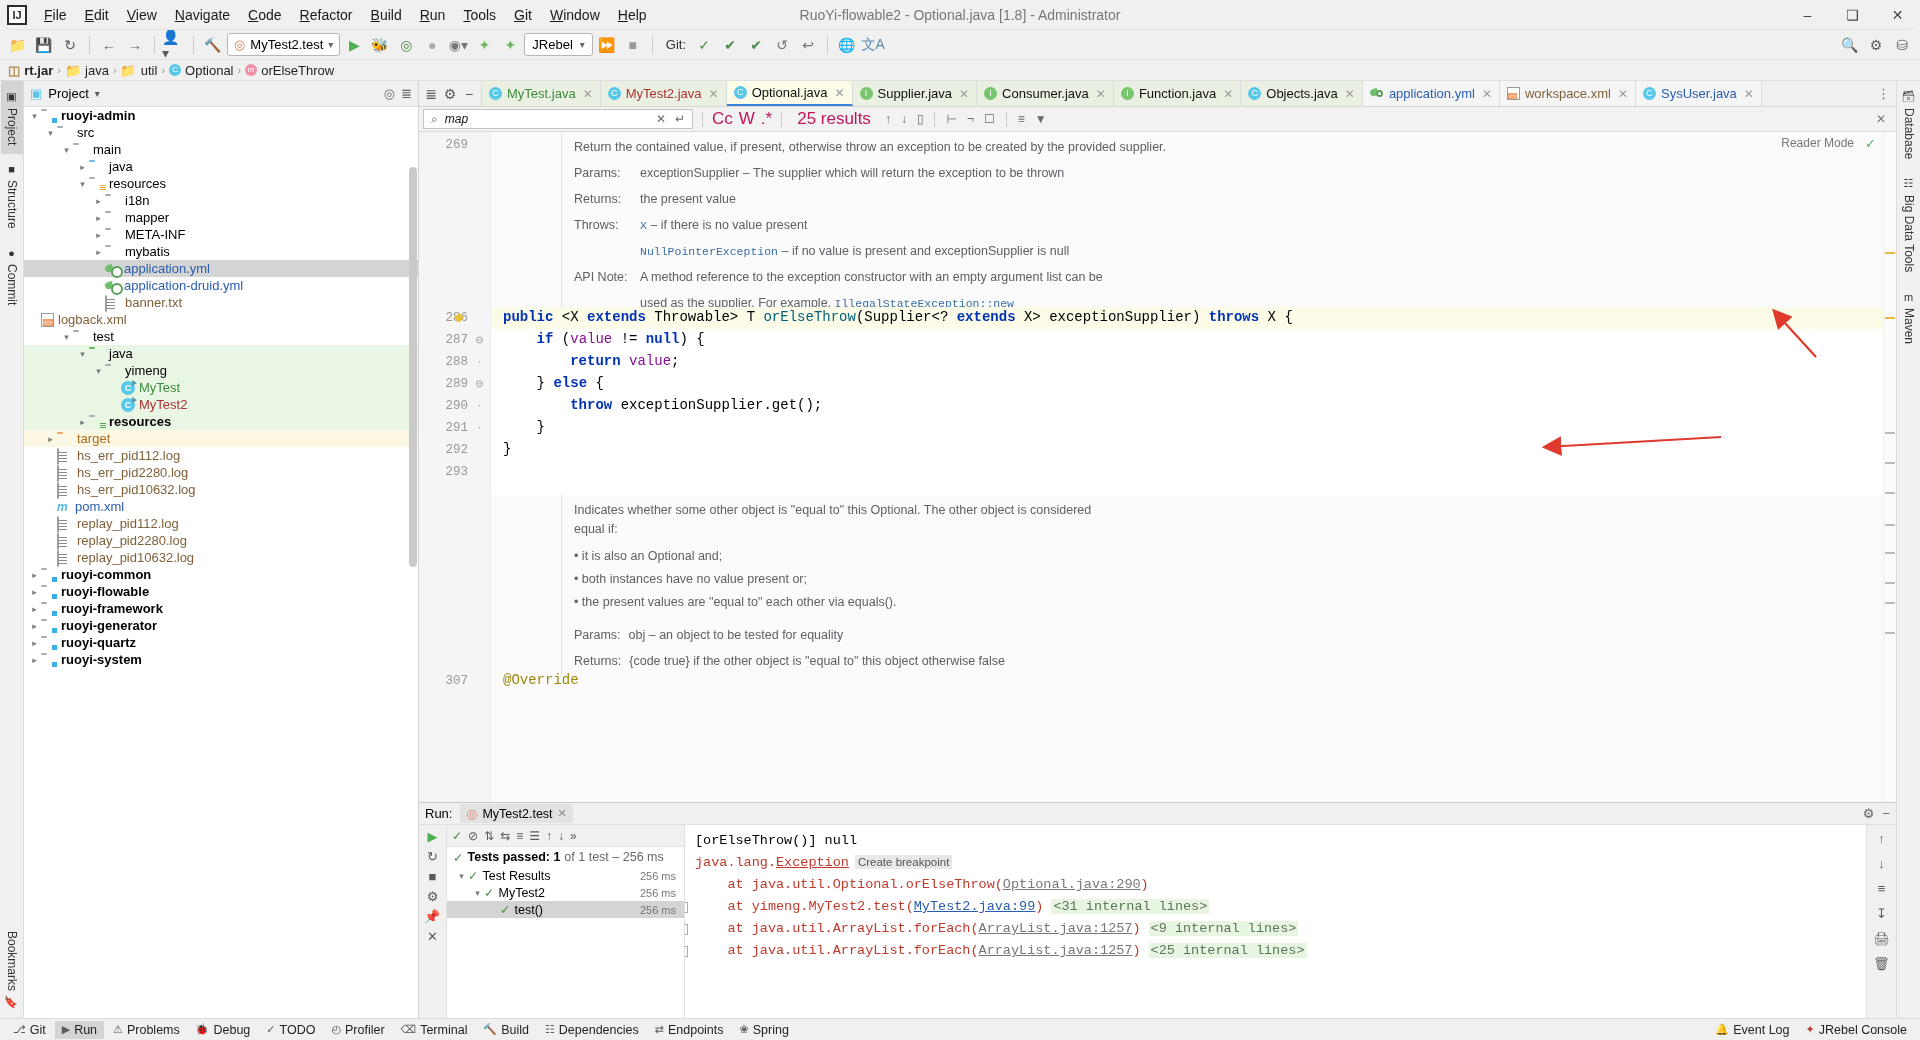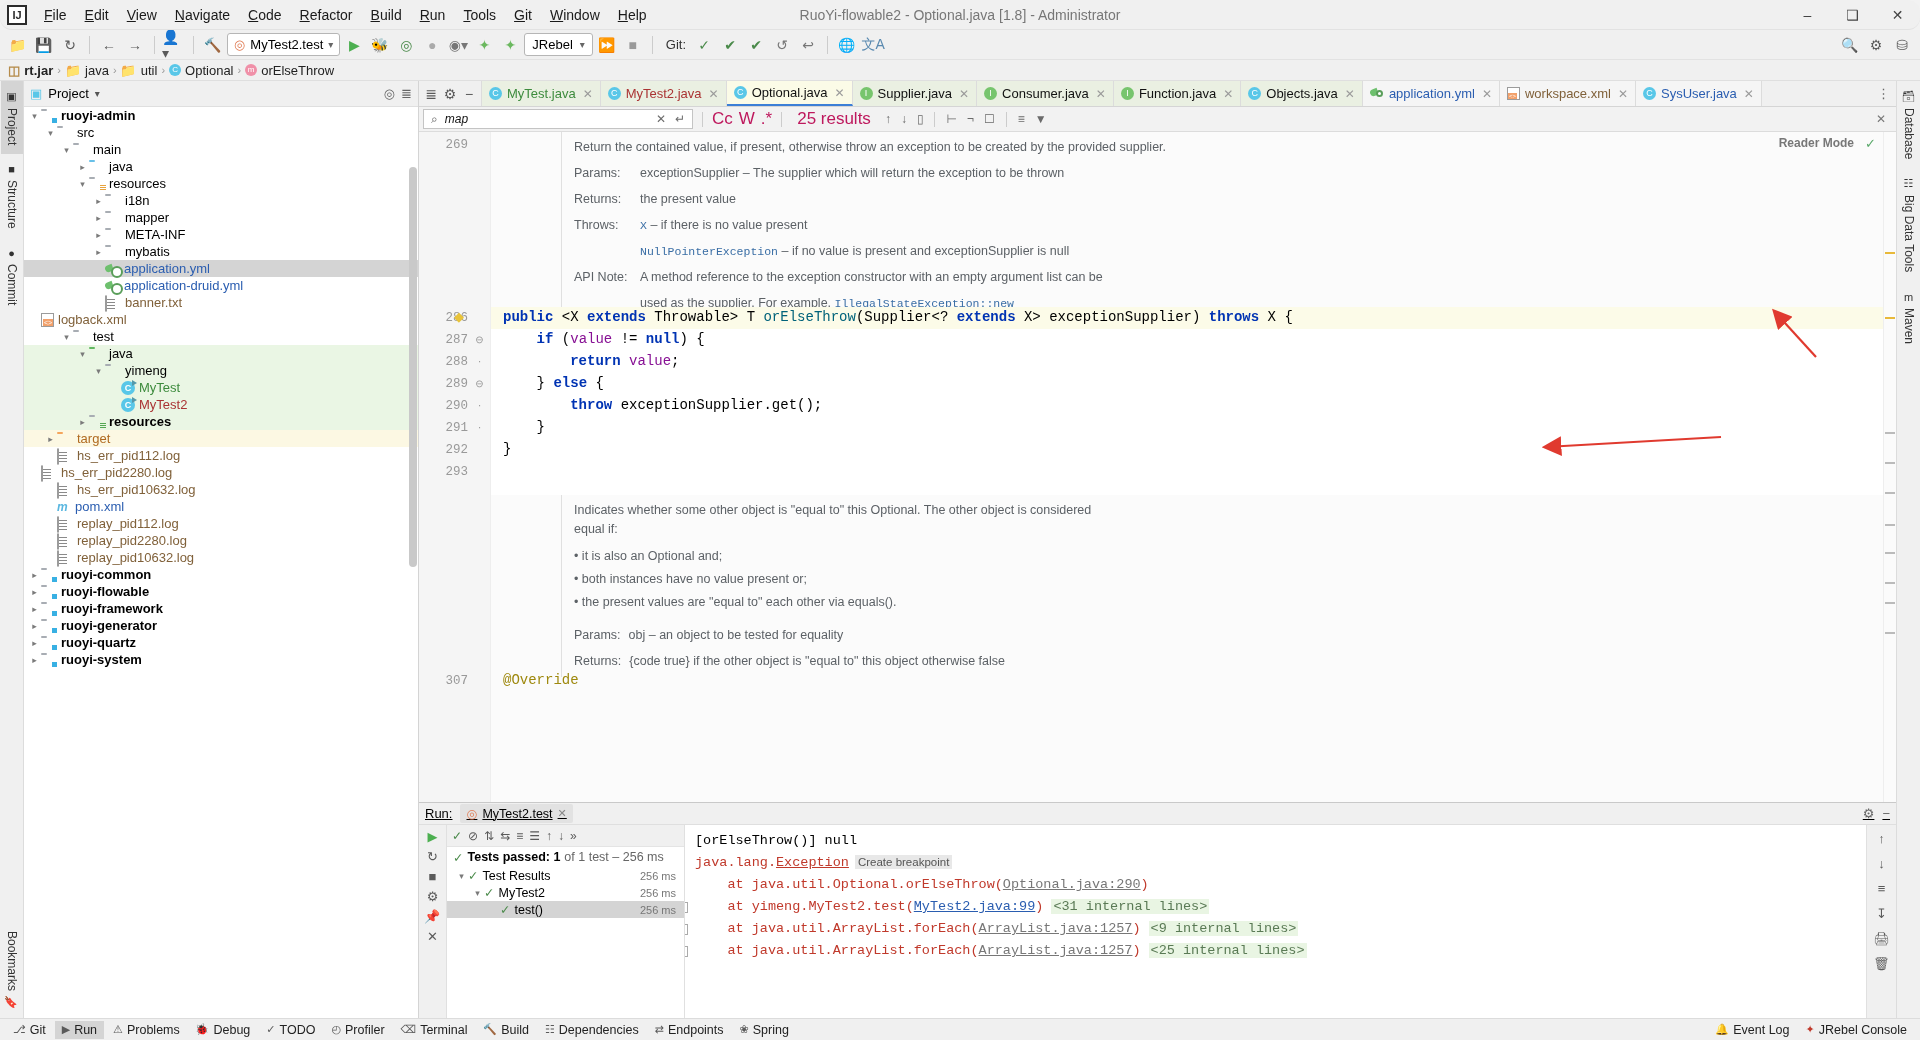--- a/index.html
+++ b/index.html
@@ -176,28 +176,28 @@
   .doc-code { font-family:"Liberation Mono",monospace;font-size:11.5px;color:#3a6ea5; }
   .doc-link { color:#3a6ea5;font-family:"Liberation Mono",monospace;font-size:11.5px; }
   .bulb { position:absolute;color:#e8b93a;font-size:13px; }
   
   .ann { position:absolute; pointer-events:none; }
 
   
   #markers { width:13px;background:#fbfbfb;border-left:1px solid #eee;flex:none;
              position:relative; }
   .mk { position:absolute;right:1px;width:10px;height:2px; }
-  #reader-mode { position:absolute;right:42px;top:4px;font-size:12px;color:#777;font-weight:bold; }
+  #reader-mode { position:absolute;right:42px;top:4px;font-size:12px;color:#777; }
   #ok-check { position:absolute;right:20px;top:4px;color:#59a869;font-size:13px; }
 
   
   #run-panel { height:216px;background:#fff;display:flex;flex-direction:column;flex:none;
                border-top:1px solid #c9c9c9; }
   #run-head { height:22px;background:#f0f0f0;display:flex;align-items:center;gap:8px;
-              padding:0 6px;font-size:13px;border-bottom:1px solid #dfdfdf;text-decoration:underline; }
+              padding:0 6px;font-size:13px;border-bottom:1px solid #dfdfdf; }
   #run-head .spacer{flex:1;}
   .run-tab { display:flex;align-items:center;gap:5px;padding:2px 6px;background:#e2e2e2;
              border-radius:2px;font-size:12.5px; }
   #run-body { flex:1;display:flex;min-height:0; }
   #run-side { width:28px;background:#f0f0f0;display:flex;flex-direction:column;
               align-items:center;padding-top:4px;gap:5px;flex:none;
               border-right:1px solid #e0e0e0;}
   .rs { font-size:13px;color:#5a5a5a; }
   #test-tree { width:238px;background:#fff;border-right:1px solid #e0e0e0;flex:none;
                display:flex;flex-direction:column; }
@@ -461,21 +461,21 @@
         <div class="trow yellow" style="padding-left: 20px;">
           <span class="arrow">▸</span>
           <span class="ticon"><span class="fld orange"></span></span>
           <span class="tlabel orange-txt">target</span>
         </div>
         <div class="trow" style="padding-left: 20px;">
           <span class="arrow"></span>
           <span class="ticon"><span class="fi log"></span></span>
           <span class="tlabel brown-txt">hs_err_pid112.log</span>
         </div>
-        <div class="trow" style="padding-left: 4px;">
+        <div class="trow" style="padding-left: 20px;">
           <span class="arrow"></span>
           <span class="ticon"><span class="fi log"></span></span>
           <span class="tlabel brown-txt">hs_err_pid2280.log</span>
         </div>
         <div class="trow" style="padding-left: 20px;">
           <span class="arrow"></span>
           <span class="ticon"><span class="fi log"></span></span>
           <span class="tlabel brown-txt">hs_err_pid10632.log</span>
         </div>
         <div class="trow" style="padding-left: 20px;">

